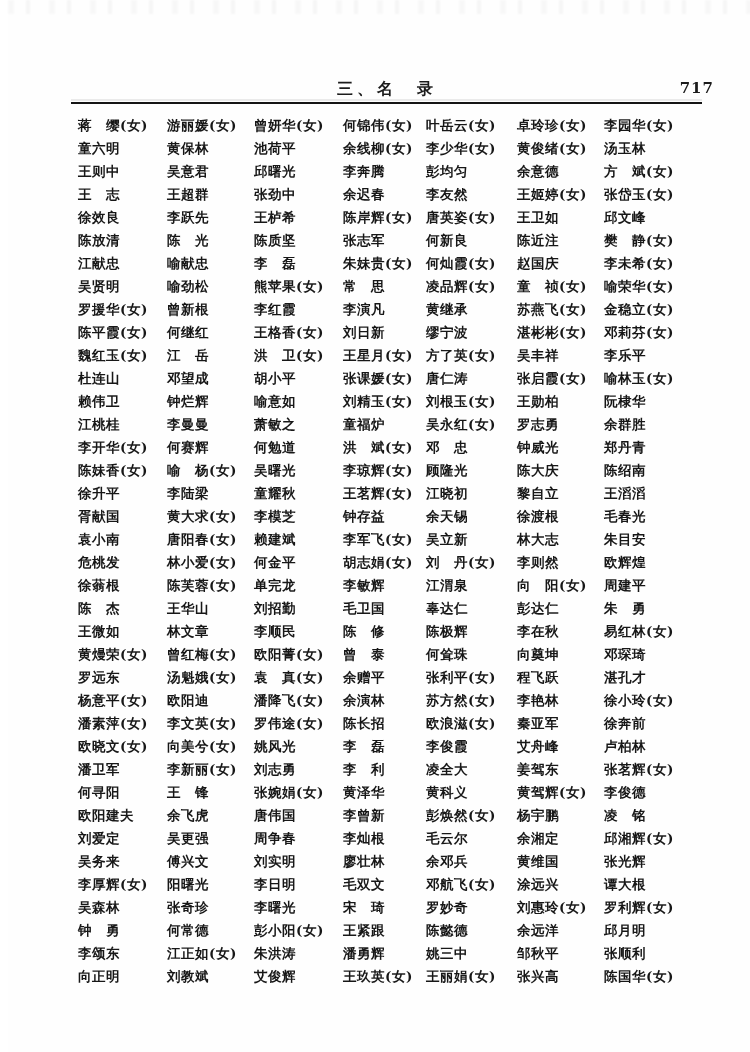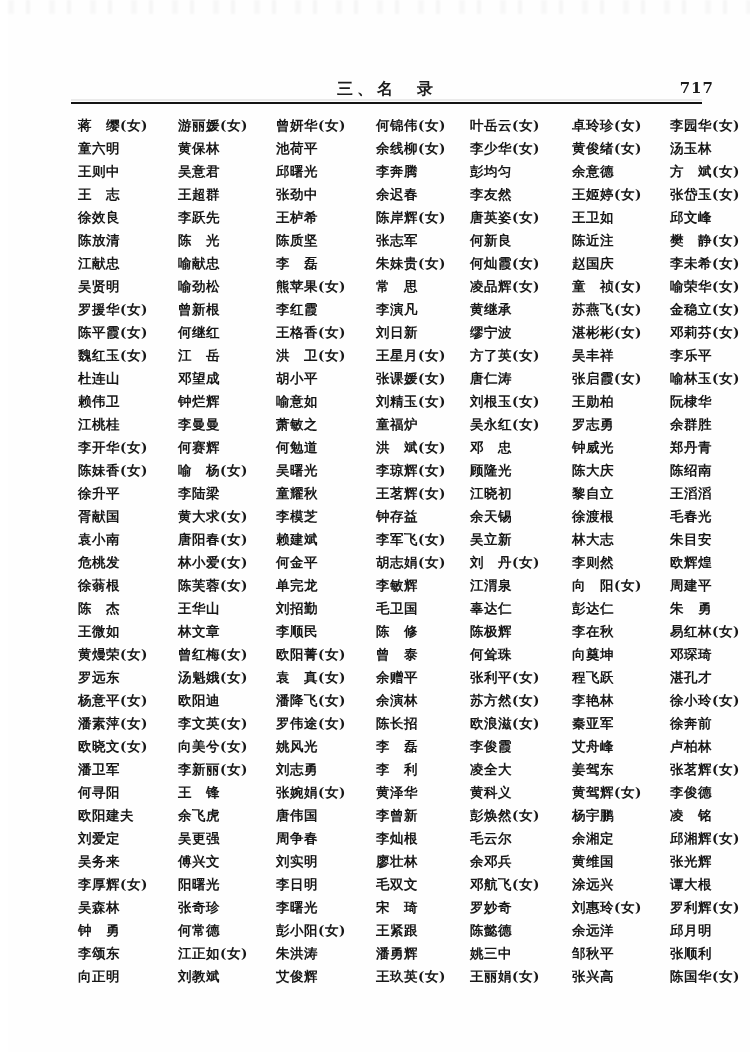--- a/index.html
+++ b/index.html
@@ -68,21 +68,21 @@
     background: #141414;
     box-shadow: 0 -3px 0 rgba(0,0,0,0.08);
   }
   .name-grid {
     position: absolute;
     top: 114px;
     left: 70px;
     width: 626px;
     display: grid;
     grid-template-columns: 86px 84px 86px 80px 88px 84px 1fr;
-    column-gap: 14px;
+    column-gap: 3px;
   }
   .name-cell {
     height: 23px;
     line-height: 23px;
     font-size: 13.5px;
     font-weight: 600;
     white-space: nowrap;
     letter-spacing: 0.5px;
     color: #171717;
   }

